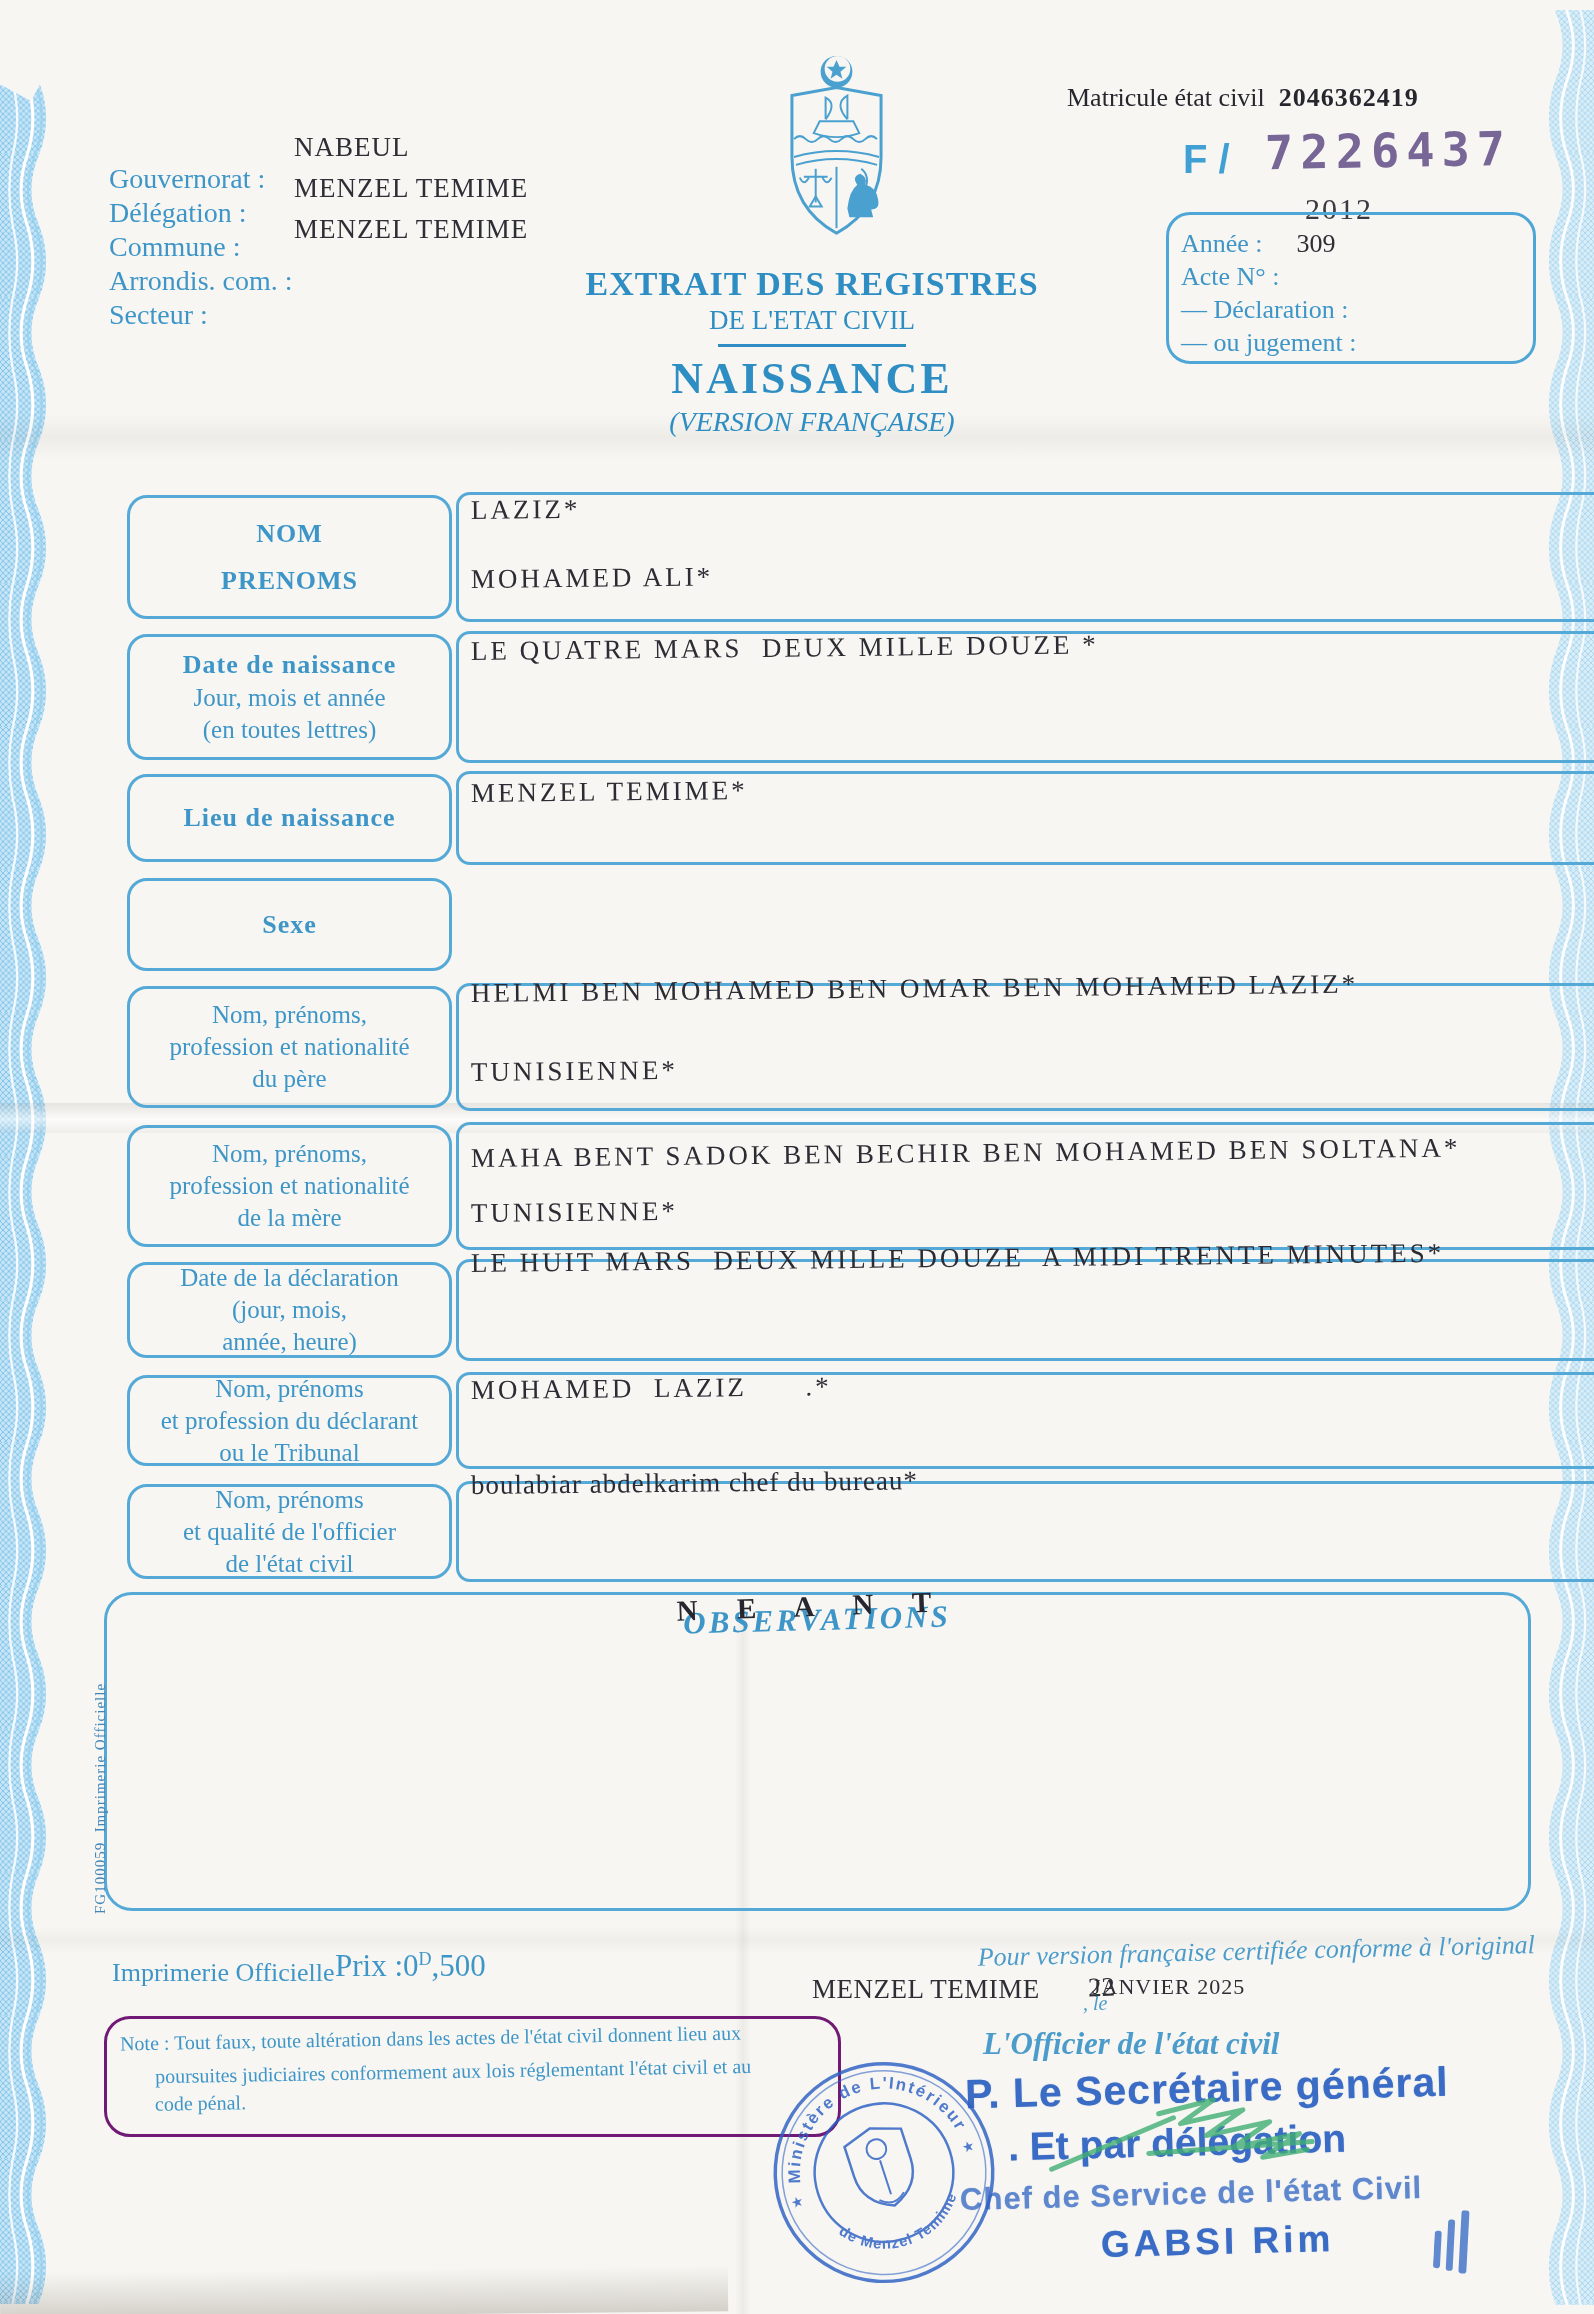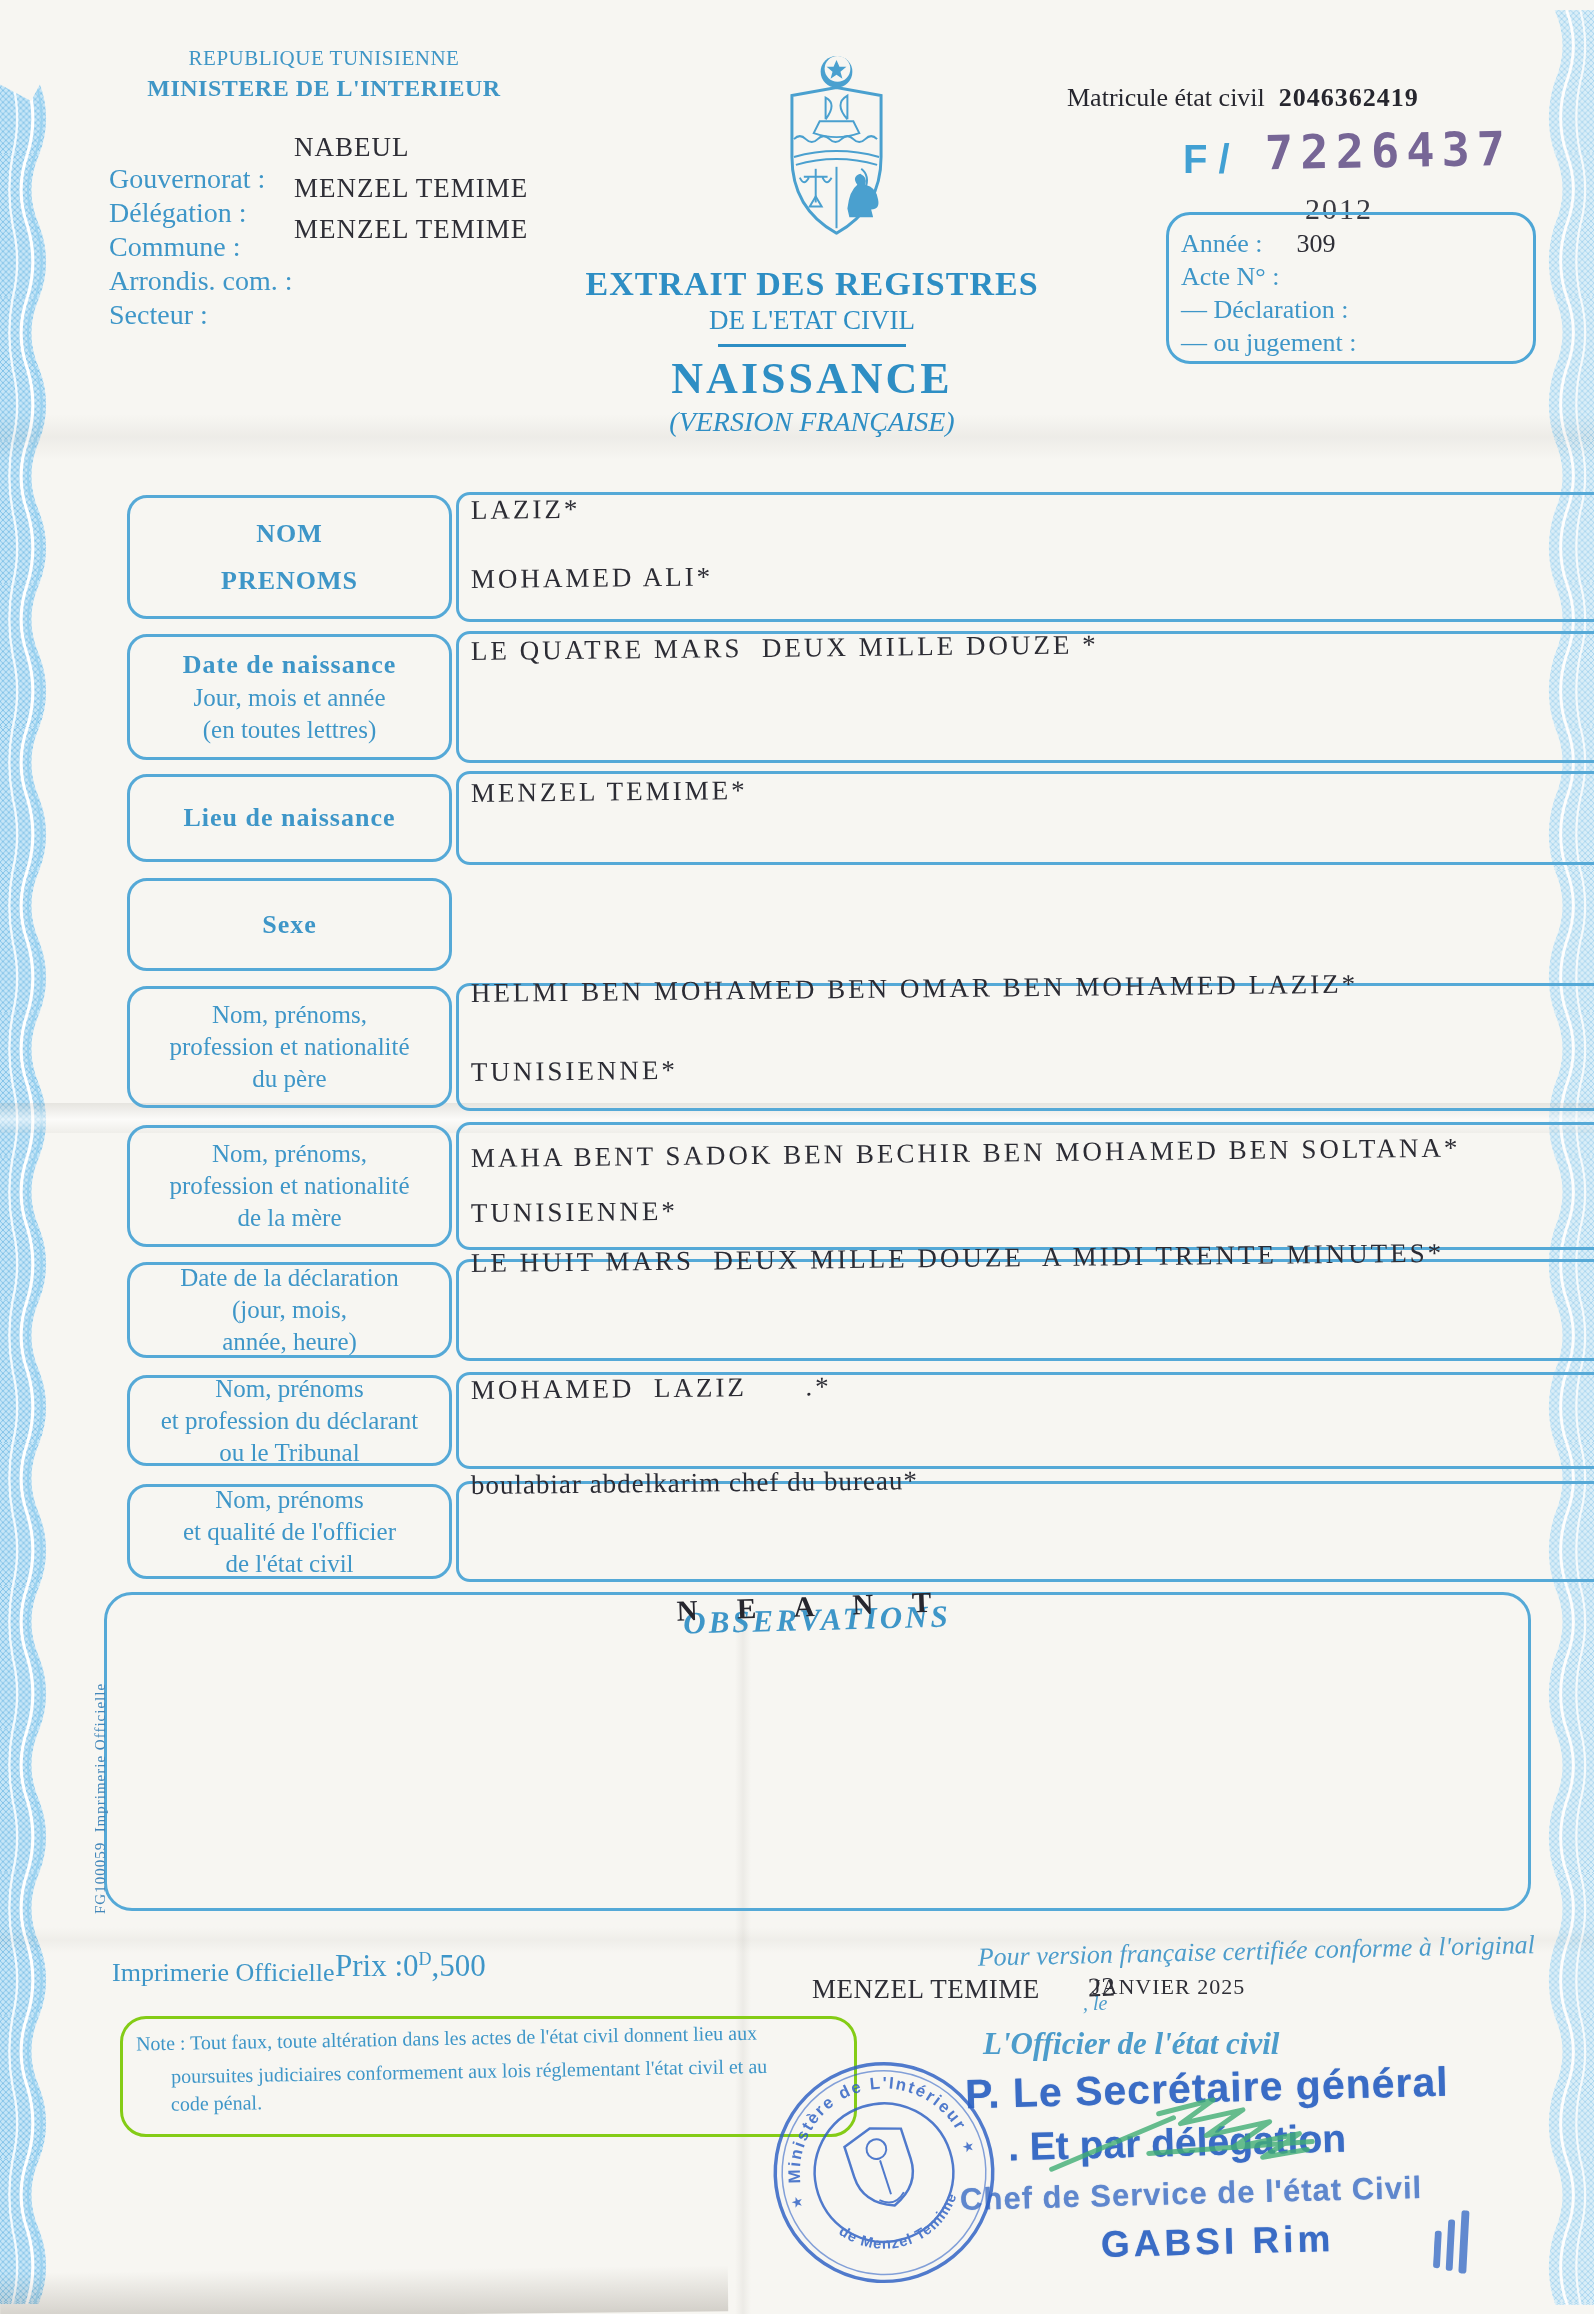--- a/index.html
+++ b/index.html
@@ -64,21 +64,21 @@
           font-size:15px;color:#4387ba;letter-spacing:1px;white-space:pre;}
   .imprimerie{position:absolute;left:112px;top:1958px;font-size:26px;color:#3e96c8;}
   .prix{position:absolute;left:335px;top:1948px;font-size:31px;color:#3e96c8;}
   .prix sup{font-size:18px;}
   .certif{position:absolute;left:840px;top:1938px;width:695px;text-align:right;font-style:italic;
           font-size:26px;color:#4c9ccb;transform:rotate(-1.3deg);}
   .place{position:absolute;left:812px;top:1974px;font-size:27px;letter-spacing:0.5px;}
   .le{position:absolute;left:1083px;top:1992px;font-size:20px;font-style:italic;color:#4c9ccb;}
   .day{position:absolute;left:1088px;top:1972px;font-size:27px;transform:rotate(-2deg);}
   .monthyear{position:absolute;left:1092px;top:1974px;font-size:22px;letter-spacing:1px;}
-  .note{position:absolute;left:120px;top:2016px;width:737px;height:121px;border:3px solid #84cc16;border-radius:26px;
+  .note{position:absolute;left:104px;top:2016px;width:737px;height:121px;border:3px solid #701a75;border-radius:26px;
         box-sizing:border-box;overflow:hidden;color:#3e96c8;}
   .note div{position:absolute;white-space:nowrap;font-size:20px;transform:rotate(-1deg);}
   .nl0{left:13px;top:8px;}  .nl1{left:48px;top:41px;}  .nl2{left:48px;top:73px;}
   .officier{position:absolute;left:983px;top:2026px;font-size:31px;font-weight:bold;font-style:italic;color:#4c9ccb;}
   
   .stamp-line{position:absolute;font-family:"Liberation Sans",sans-serif;color:#3a6cc5;
               transform:rotate(-1.5deg);text-shadow:0 0 1px rgba(58,108,197,.55);}
   .sl1{left:965px;top:2065px;font-size:41px;font-weight:700;letter-spacing:1px;}
   .sl2{left:1008px;top:2121px;font-size:39px;font-weight:700;}
   .sl3{left:960px;top:2176px;font-size:31px;font-weight:600;opacity:.8;letter-spacing:1px;}
@@ -121,24 +121,20 @@
     </defs>
     <rect x="0" y="0" width="54" height="2338" fill="url(#tileR)"></rect>
   </svg>
   <div class="wedge"></div>
   <div class="crease crease-a"></div>
   <div class="crease crease-b"></div>
   <div class="crease crease-c"></div>
   <div class="vcrease"></div>
   <div class="bshadow"></div>
 
-  <div class="hdr-center">
-    <div class="hdr-rep">REPUBLIQUE TUNISIENNE</div>
-    <div class="hdr-min">MINISTERE DE L'INTERIEUR</div>
-  </div>
 
   <svg class="abs" style="left:774px;top:48px;" width="125" height="203" viewBox="0 0 126 205">
     <g stroke="#4aa0cf" fill="none" stroke-width="2.5">
       <circle cx="63" cy="24" r="16" fill="#4aa0cf" stroke="none"></circle>
       <circle cx="64" cy="21" r="13" fill="#f7f6f2" stroke="none"></circle>
       <path d="M63,12 L66,19 L73,19 L67,24 L69,31 L63,27 L57,31 L59,24 L53,19 L60,19 Z" fill="#4aa0cf" stroke="none"></path>
       <path d="M18,48 L63,40 L108,48 L108,110 Q108,162 63,187 Q18,162 18,110 Z" stroke-width="3"></path>
       <path d="M20,92 q6,-6 12,0 q6,6 12,0 q6,-6 12,0 q6,6 12,0 q6,-6 12,0 q6,6 12,0 q6,-6 12,0" stroke-width="2"></path>
       <path d="M40,86 Q63,94 86,86 L80,74 L46,74 Z" stroke-width="2"></path>
       <path d="M52,72 V50 Q64,56 52,72 M74,72 V48 Q60,56 74,72" stroke-width="2"></path>

